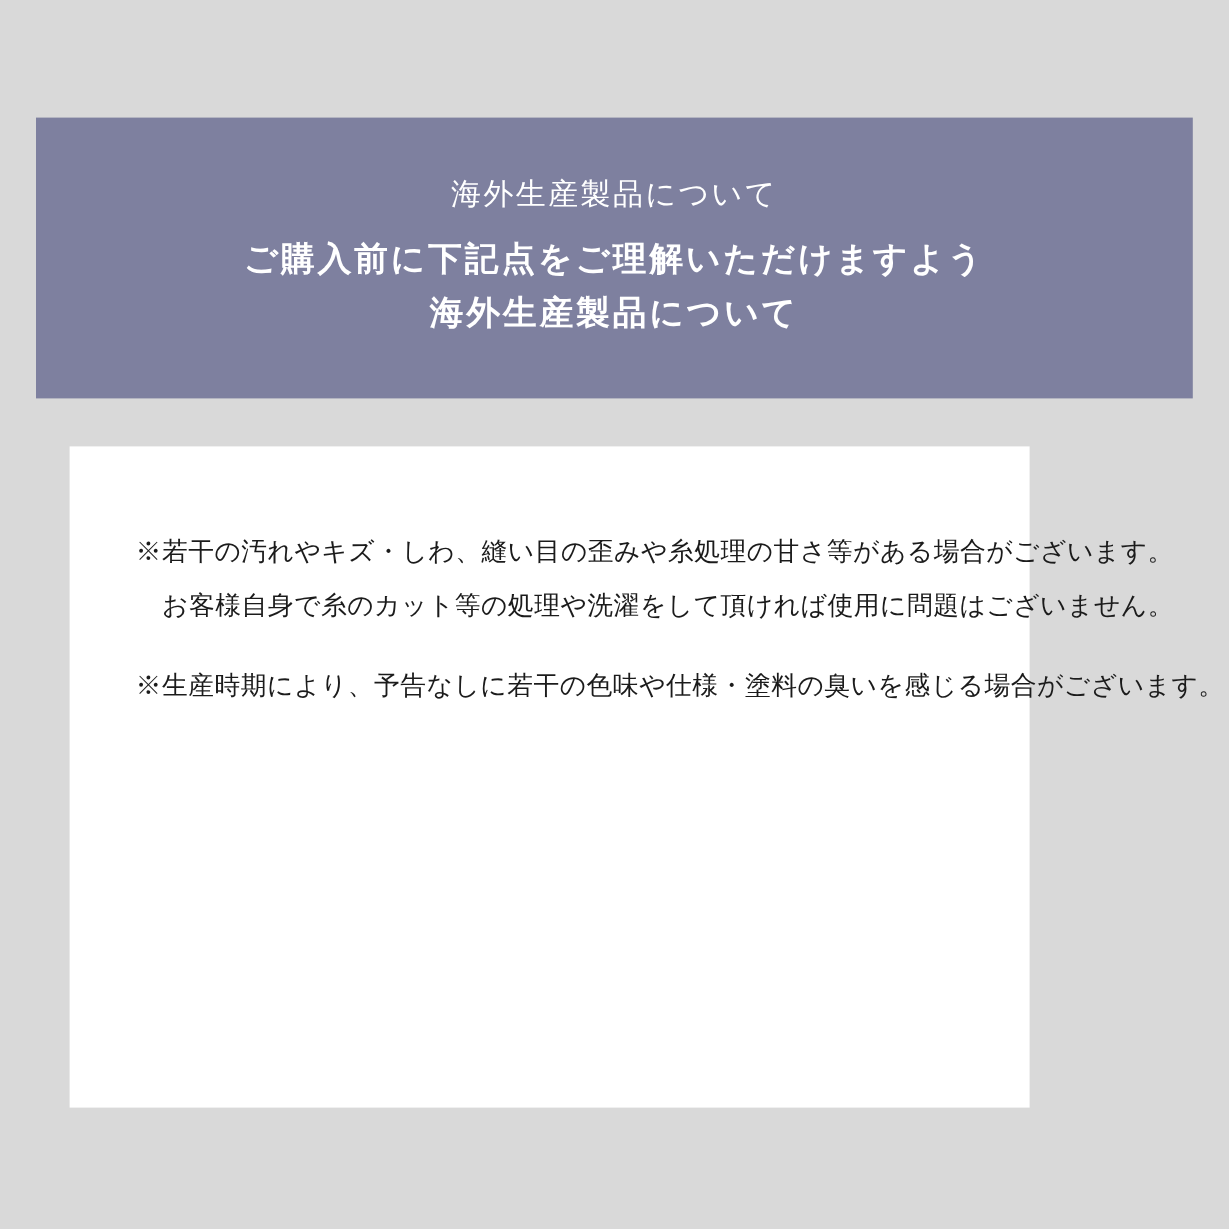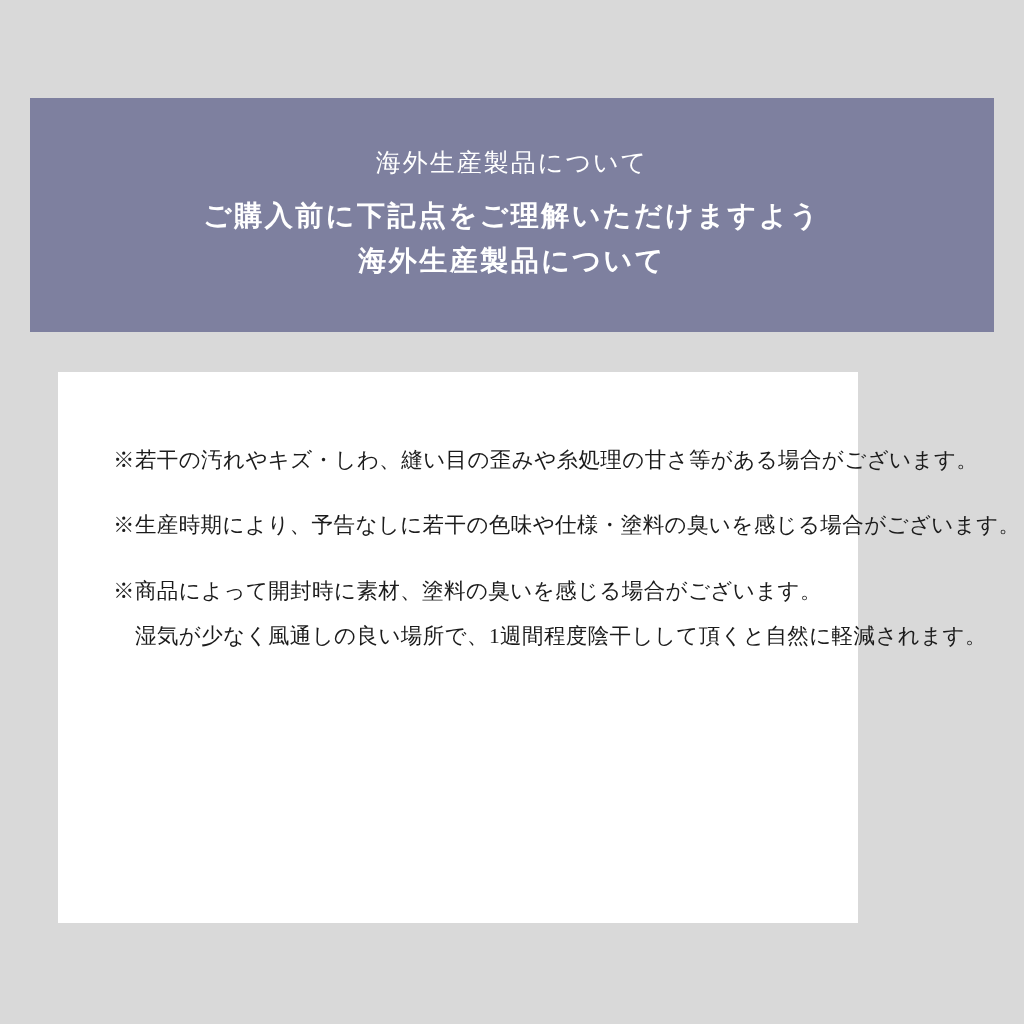--- a/index.html
+++ b/index.html
@@ -93,28 +93,25 @@
       <div>ご購入前に下記点をご理解いただけますよう</div>
       <div>海外生産製品について</div>
     </div>
   </div>
 
   <div class="card">
     <div class="notes">
 
       <div class="note">
         <div class="note-line">※若干の汚れやキズ・しわ、縫い目の歪みや糸処理の甘さ等がある場合がございます。</div>
+        <div class="note-line indent">お客様自身で糸のカット等の処理や洗濯をして頂ければ使用に問題はございません。</div>
       </div>
 
       <div class="note">
         <div class="note-line">※生産時期により、予告なしに若干の色味や仕様・塗料の臭いを感じる場合がございます。</div>
       </div>
 
 
-      <div class="note">
-        <div class="note-line">※商品によって開封時に素材、塗料の臭いを感じる場合がございます。</div>
-        <div class="note-line indent">湿気が少なく風通しの良い場所で、1週間程度陰干しして頂くと自然に軽減されます。</div>
-      </div>
 
     </div>
   </div>
 
 </div>
 
 </body></html>

